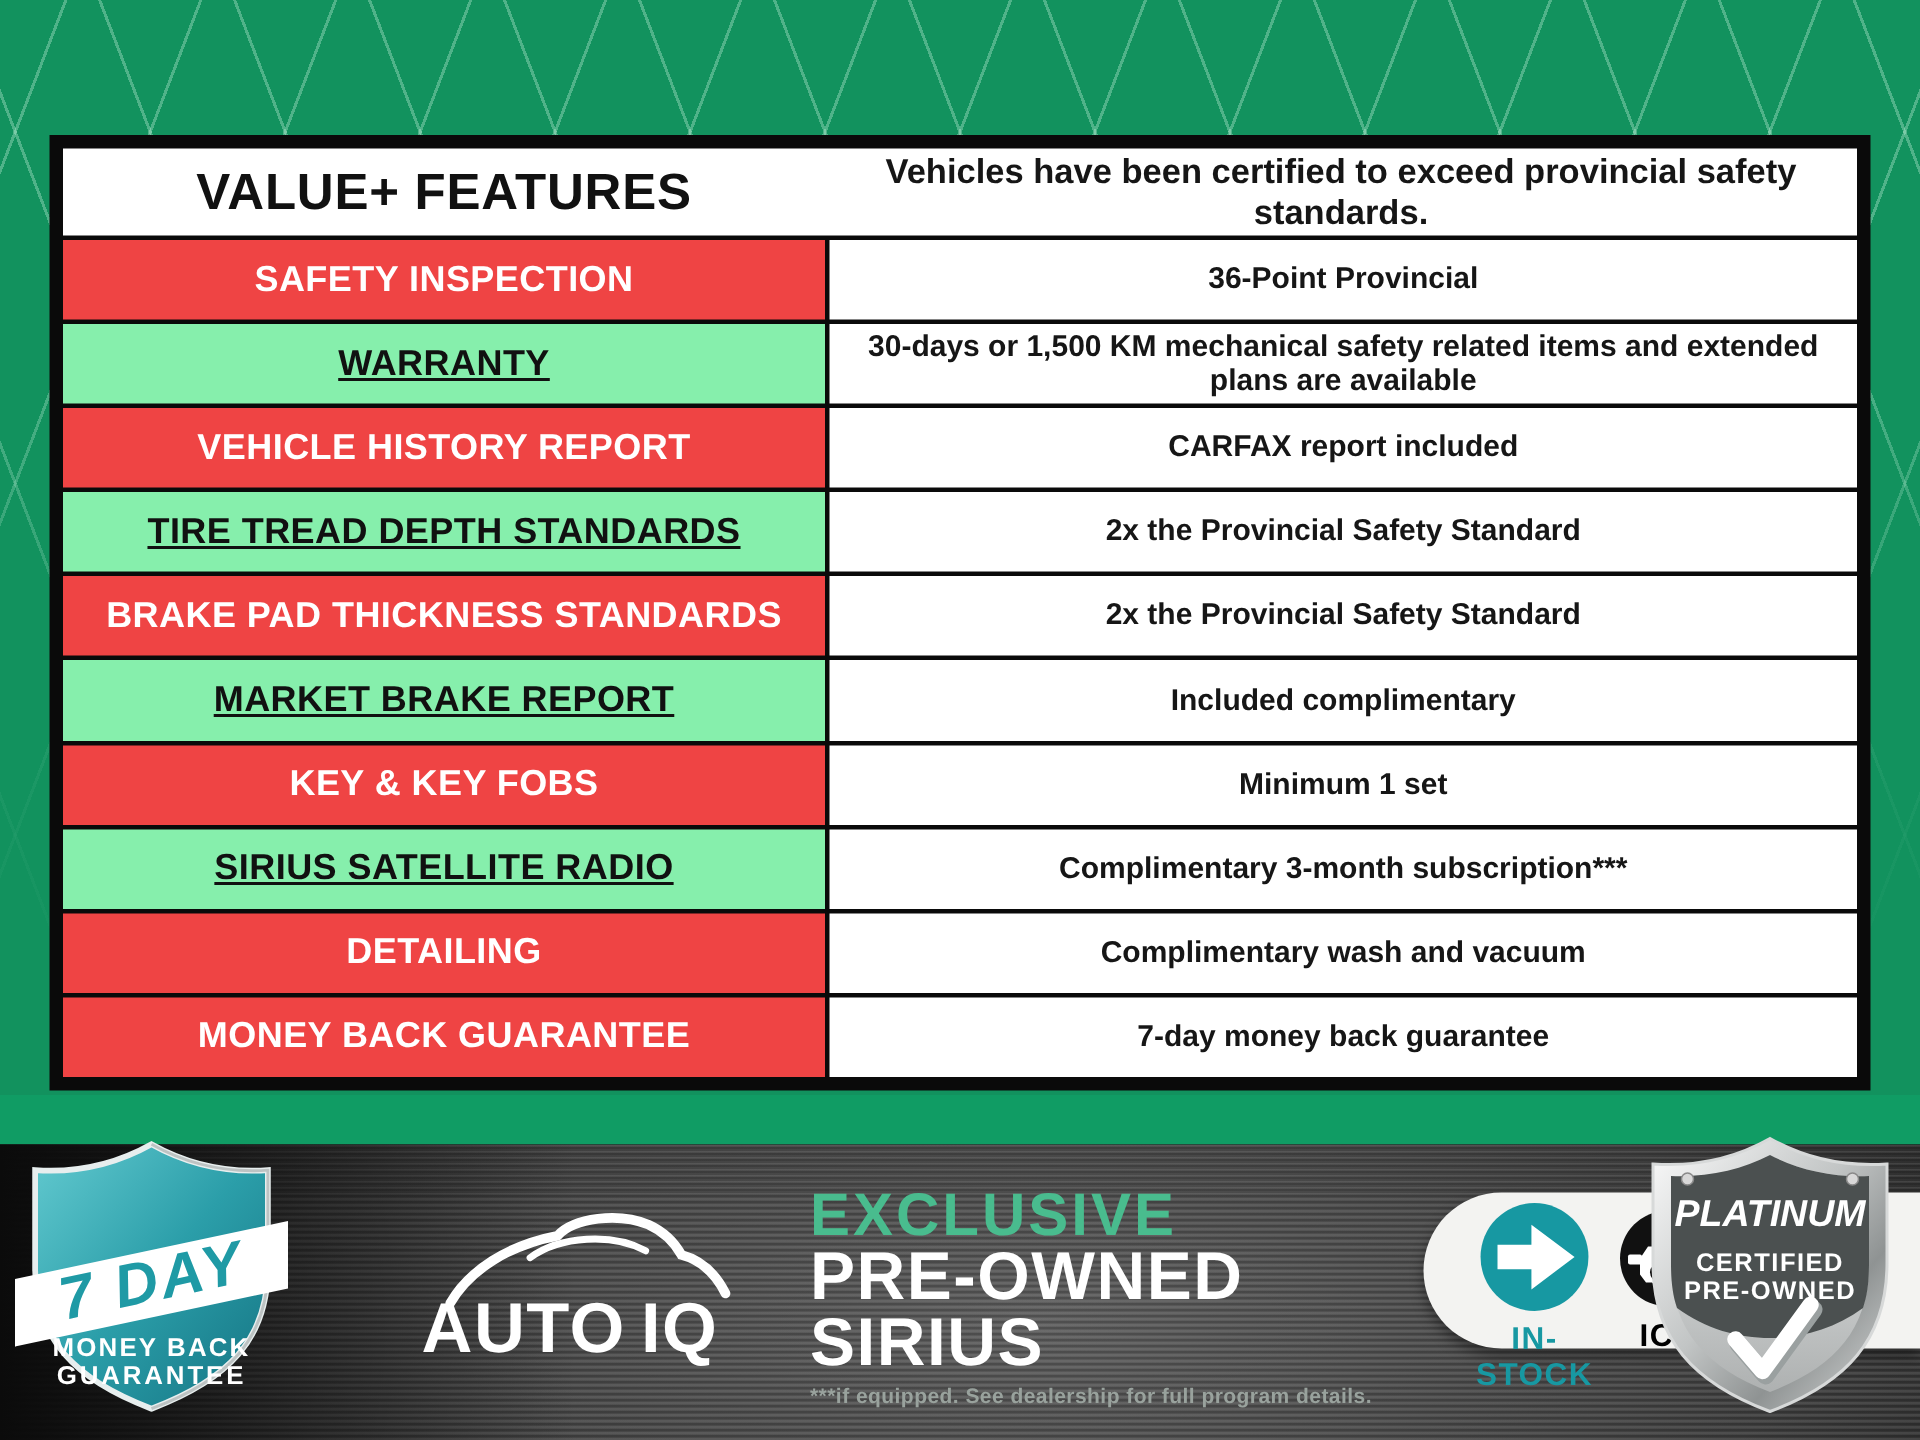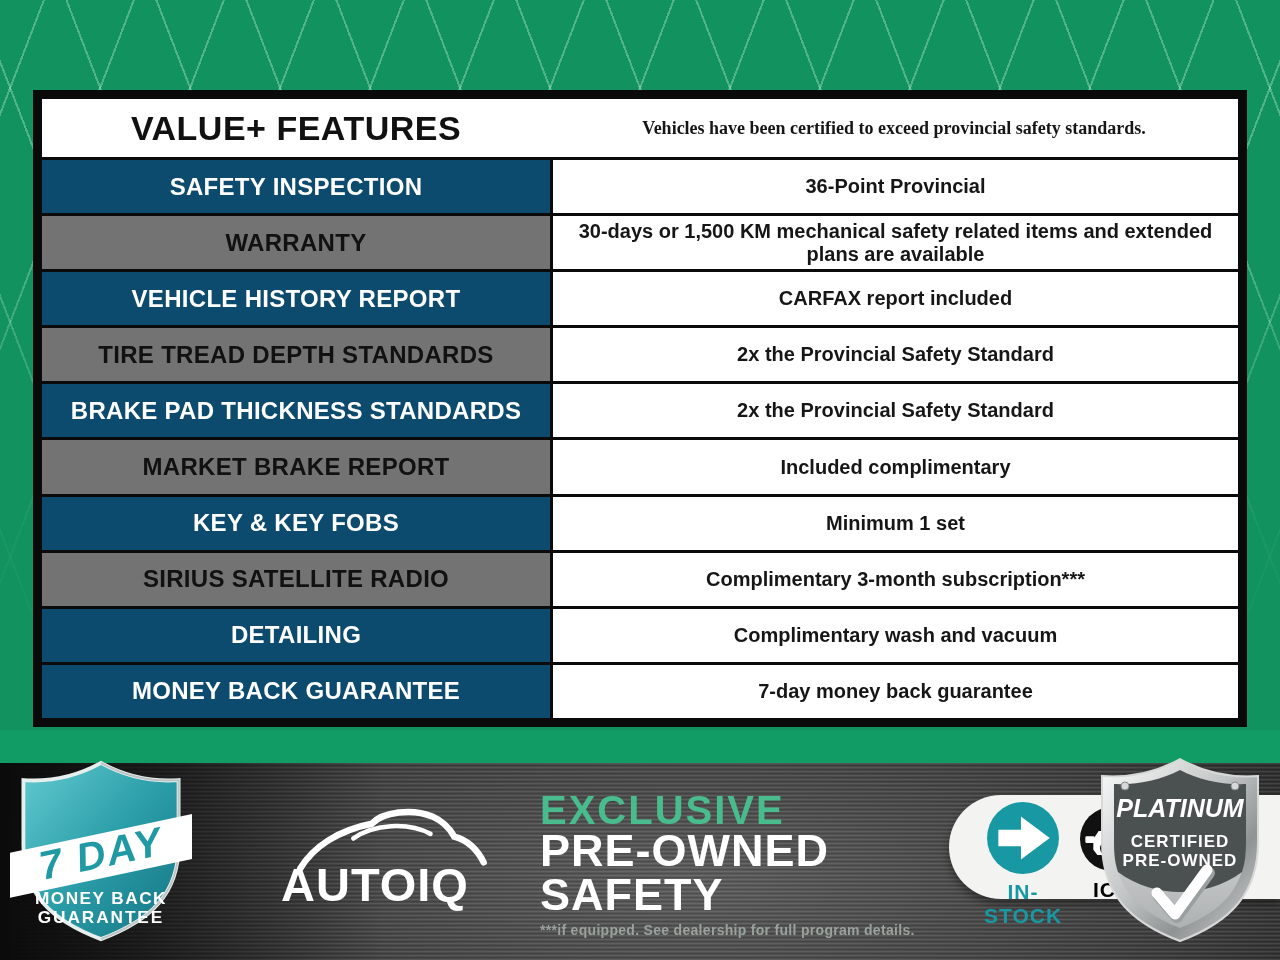--- a/index.html
+++ b/index.html
@@ -17,43 +17,43 @@
 
   .green-band{position:absolute;left:0;top:730px;width:1280px;height:33px;background:#109C64;}
 
   
   .vtable{position:absolute;left:33px;top:90px;width:1214px;height:637px;box-sizing:border-box;
     background:#0a0a0a;padding:9px;display:flex;flex-direction:column;gap:3px;}
   .hrow{display:flex;background:#fff;min-height:58px;align-items:stretch;}
   .hleft{width:508px;display:flex;align-items:center;justify-content:center;
     font-size:34px;font-weight:700;color:#111;letter-spacing:.5px;}
   .hright{flex:1;display:flex;align-items:center;justify-content:center;
-    font-size:18px;font-weight:700;color:#161616;padding:0 14px;text-align:center;font-family:Liberation Serif, serif;}
+    font-size:23px;font-weight:700;color:#161616;padding:0 14px;text-align:center;}
   .trow{display:flex;gap:3px;flex:1;min-height:44px;}
   .cell{display:flex;align-items:center;justify-content:center;text-align:center;}
   .lbl{width:508px;font-size:24px;font-weight:700;letter-spacing:.3px;}
-  .lbl.dark{background:#0c4a6e;color:#fff;}
-  .lbl.light{background:#737373;color:#111;}
+  .lbl.dark{background:#ef4444;color:#fff;}
+  .lbl.light{background:#86efac;color:#111;text-decoration:underline;}
   .val{flex:1;background:#fff;color:#161616;font-size:20px;font-weight:700;
        padding:2px 20px;line-height:1.15;}
 
   
   .footer{position:absolute;left:0;top:763px;width:1280px;height:197px;
     background:
       repeating-linear-gradient(180deg, rgba(255,255,255,.09) 0 1px, rgba(0,0,0,.14) 2px 3px, rgba(255,255,255,0) 3px 4px),
       radial-gradient(ellipse 950px 320px at 54% 60%, #5d5d5d 0%, #3c3c3c 55%, #141414 100%);}
   .footer::before{content:"";position:absolute;inset:0;
     background:linear-gradient(90deg, #0b0b0b 0%, rgba(11,11,11,.55) 14%, rgba(11,11,11,0) 30%);}
 
   
   .badge7{position:absolute;left:10px;top:-8px;width:182px;height:192px;}
   
   .autoiq{position:absolute;left:281px;top:36px;width:220px;height:120px;color:#fff;}
   .autoiq .car{position:absolute;left:6px;top:0;width:208px;height:78px;}
-  .brandline{position:absolute;left:0;top:58px;display:flex;align-items:baseline;
+  .brandline{position:absolute;left:0;top:58px;display:flex;align-items:baseline;gap:10px;
     font-size:47px;font-weight:800;letter-spacing:1px;color:#fff;}
   
   .program{position:absolute;left:540px;top:28px;line-height:.96;}
   .prog1{font-size:40px;font-weight:800;color:#49BC8E;letter-spacing:2px;}
   .prog2,.prog3{font-size:45px;font-weight:800;color:#fff;letter-spacing:1px;}
   .prog-note{margin-top:8px;font-size:14px;font-weight:600;color:#99a29d;letter-spacing:.3px;}
   
   .whiteband{position:absolute;left:949px;top:32px;right:0;height:104px;
     background:#f3f3f1;border-radius:52px 0 0 52px;box-shadow:0 5px 9px rgba(0,0,0,.38);}
   .stockgrp{position:absolute;left:24px;top:6px;width:100px;text-align:center;}
@@ -150,21 +150,21 @@
       </svg>
       <div class="brandline">
         <span>AUTO</span>
           <span>IQ</span>
       </div>
     </div>
 
     <div class="program">
       <div class="prog1">EXCLUSIVE</div>
       <div class="prog2">PRE-OWNED</div>
-      <div class="prog3">SAFETY</div>
+      <div class="prog3">SIRIUS</div>
       <div class="prog-note">***if equipped. See dealership for full program details.</div>
     </div>
 
     <div class="whiteband">
       <div class="stockgrp">
         <svg width="74" height="74" viewBox="0 0 72 72">
           <circle cx="36" cy="36" r="35" fill="#1798A2"></circle>
           <path d="M12 28 h22 v-13 L62 36 34 57 v-13 H12 z" fill="#ffffff"></path>
         </svg>
         <div class="stock-label">IN-STOCK</div>

